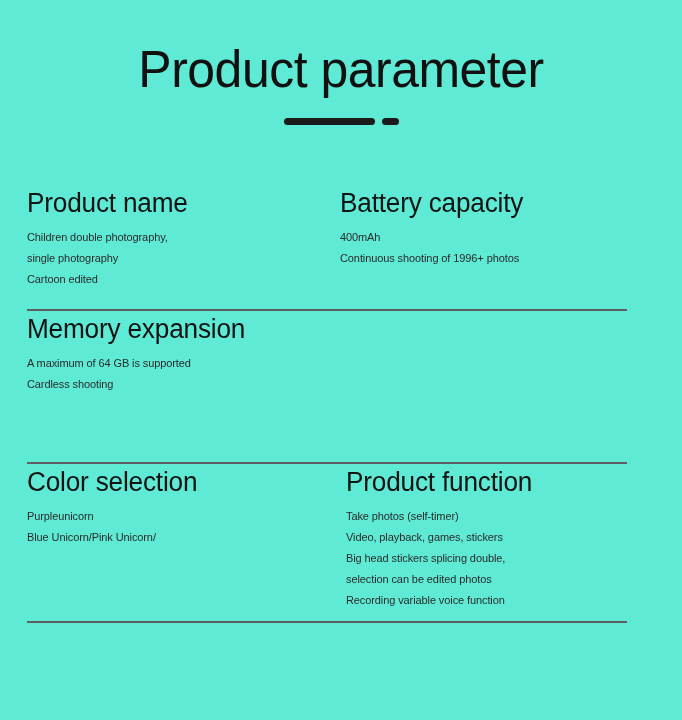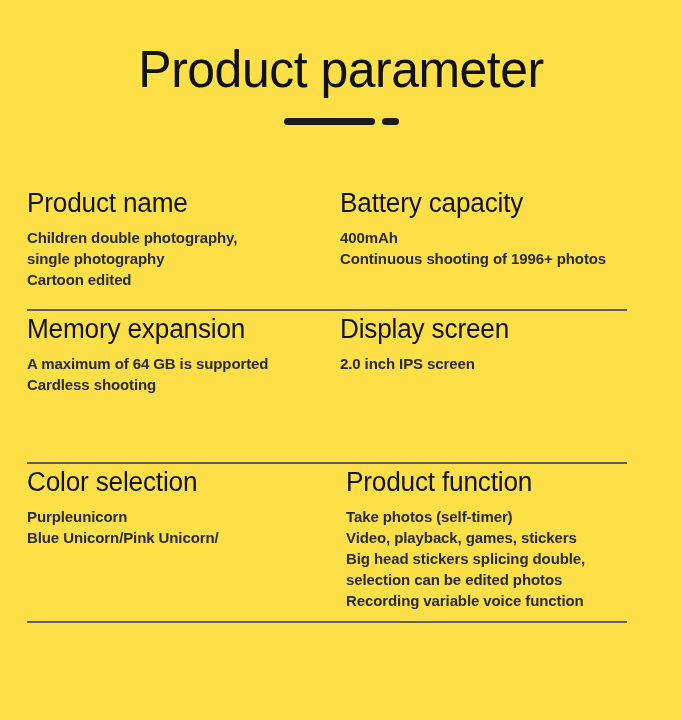--- a/index.html
+++ b/index.html
@@ -13,21 +13,21 @@
     overflow: hidden;
     font-family: "Liberation Sans", "DejaVu Sans", sans-serif;
     color: #1a1a1a;
     -webkit-font-smoothing: antialiased;
   }
 
   .page {
     position: relative;
     width: 682px;
     height: 720px;
-    background: #fde047;
+    background: #5eead4;
   }
 
   
   .title-block {
     position: absolute;
     top: 38px;
     left: 0;
     width: 682px;
     text-align: center;
   }
@@ -92,23 +92,23 @@
     color: #131313;
     letter-spacing: -0.2px;
     white-space: nowrap;
     transform: scaleX(0.97);
     transform-origin: left center;
   }
   .spec-values {
     margin-top: 7px;
   }
   .spec-values .v-line {
-    font-size: 15px;
+    font-size: 11px;
     line-height: 21px;
-    font-weight: 700;
+    font-weight: 400;
     color: #2b2b2b;
     white-space: nowrap;
     letter-spacing: -0.1px;
   }
 
   .row-divider {
     position: absolute;
     left: 27px;
     width: 600px;
     height: 2px;
@@ -153,26 +153,20 @@
     </div>
 
     <div class="spec-row row-2">
       <div class="spec-cell left">
         <div class="spec-label">Memory expansion</div>
         <div class="spec-values">
           <div class="v-line">A maximum of 64 GB is supported</div>
           <div class="v-line">Cardless shooting</div>
         </div>
       </div>
-      <div class="spec-cell right">
-        <div class="spec-label">Display screen</div>
-        <div class="spec-values">
-          <div class="v-line">2.0 inch IPS screen</div>
-        </div>
-      </div>
       <div class="row-divider"></div>
     </div>
 
     <div class="spec-row row-3">
       <div class="spec-cell left">
         <div class="spec-label">Color selection</div>
         <div class="spec-values">
           <div class="v-line">Purpleunicorn</div>
           <div class="v-line">Blue Unicorn/Pink Unicorn/</div>
         </div>

